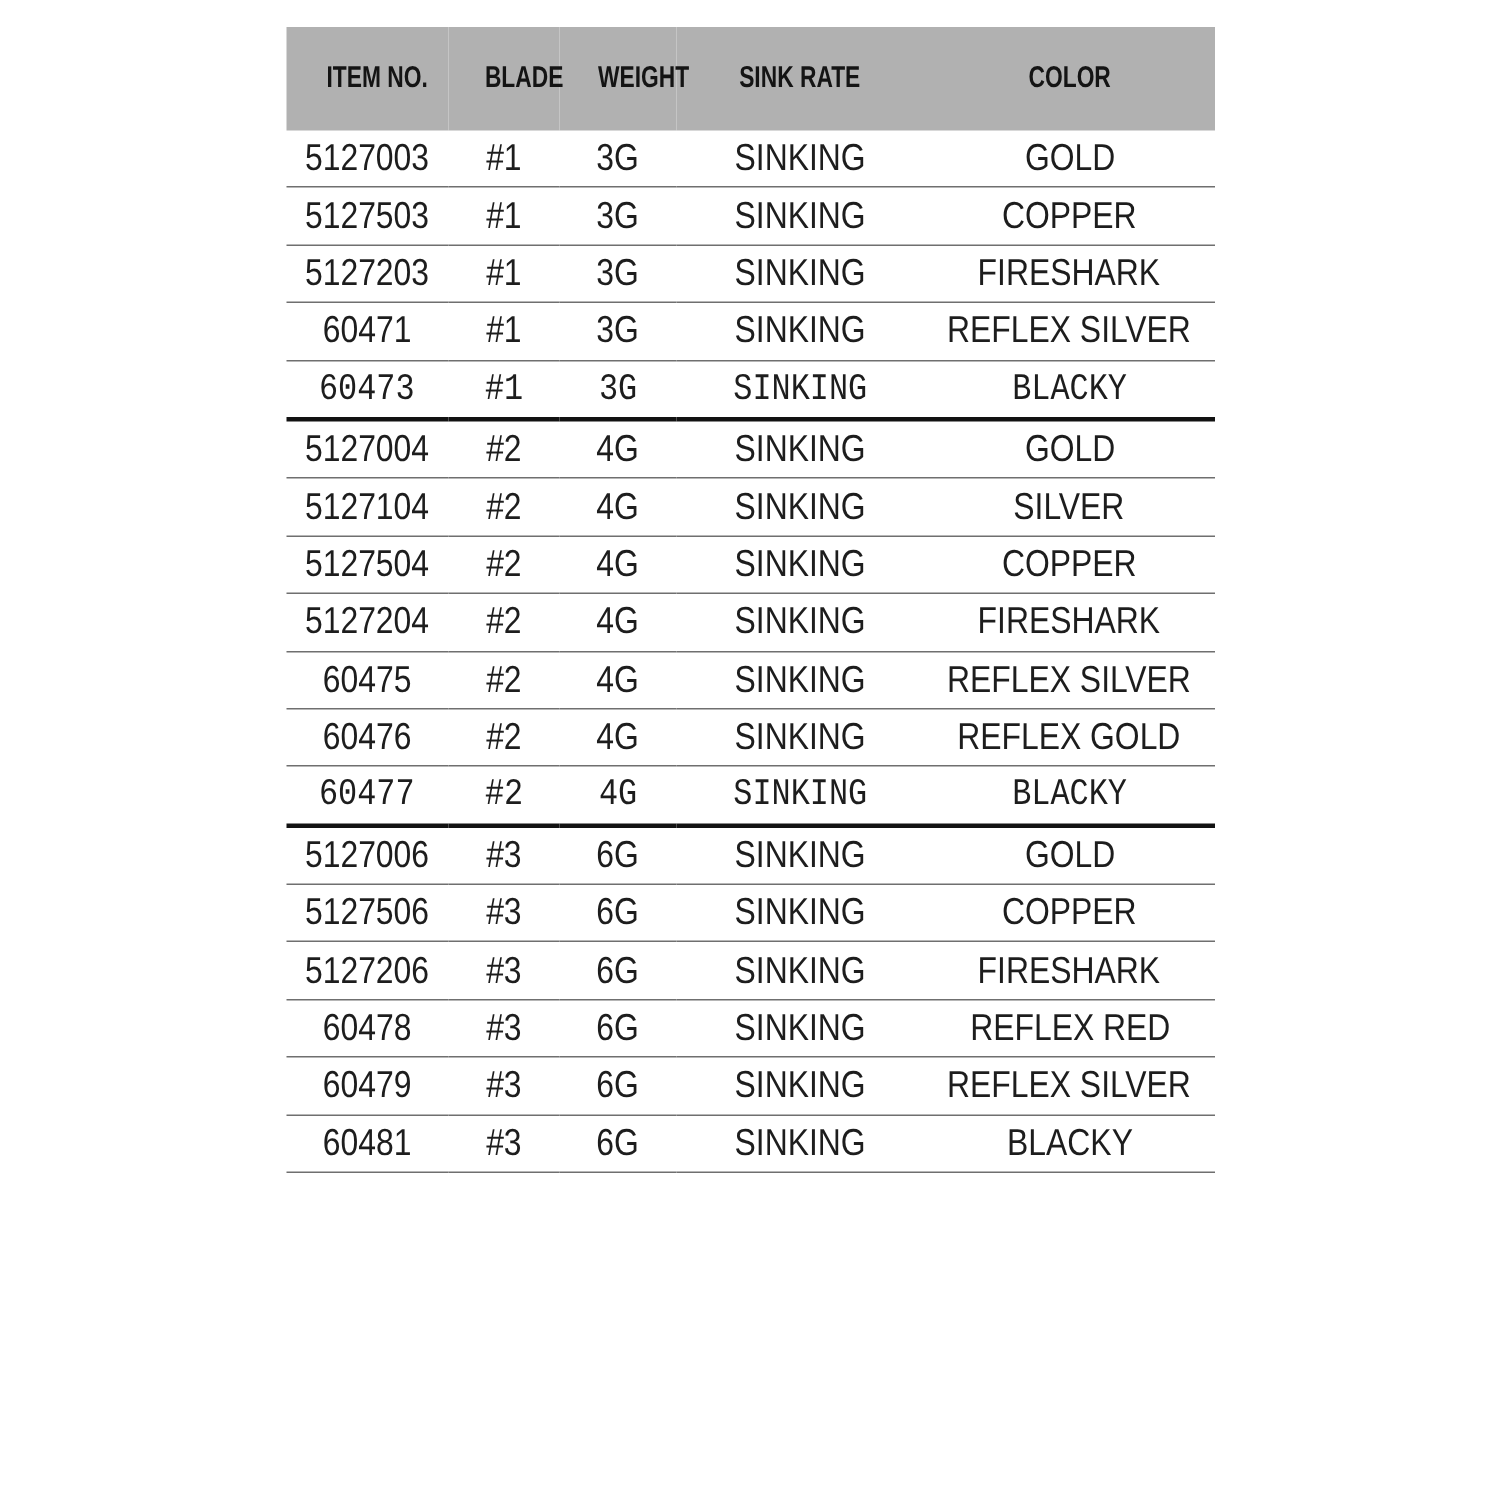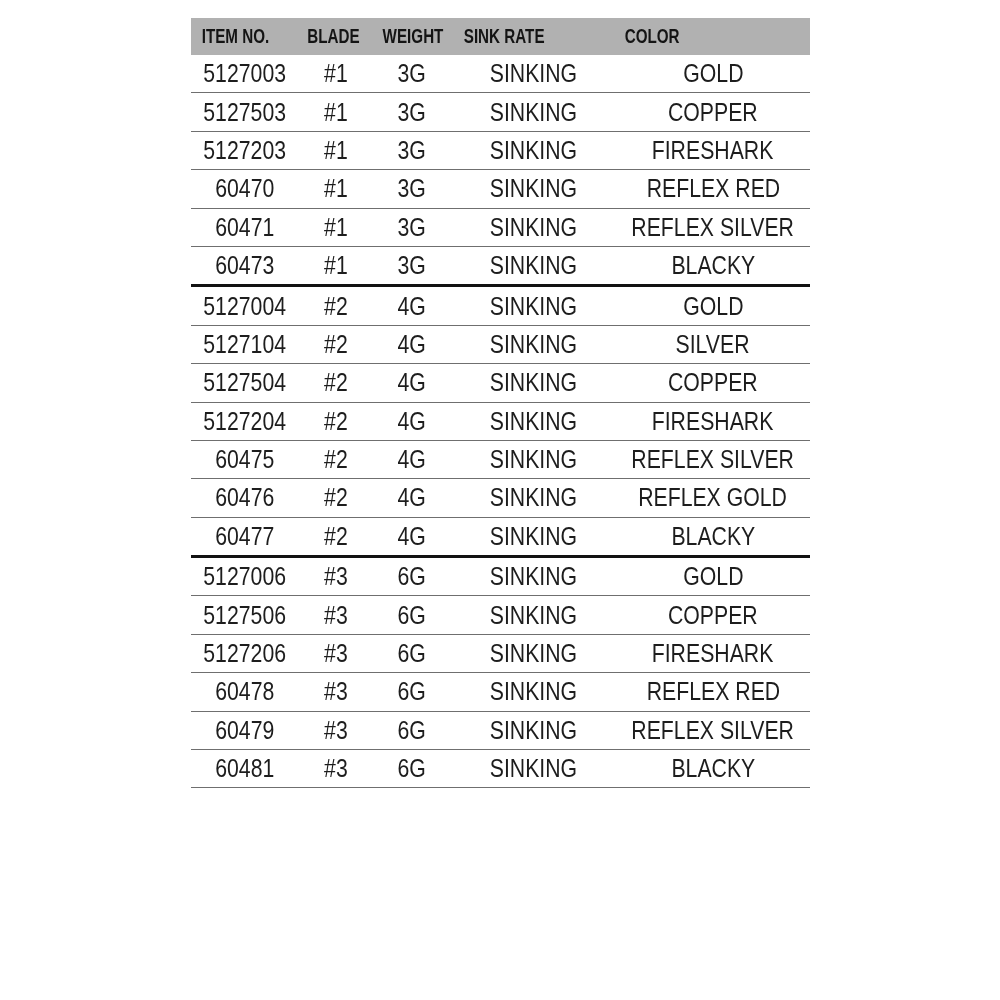--- a/index.html
+++ b/index.html
@@ -25,41 +25,42 @@
   }
   table.spec-table col.c-item   { width: 108px; }
   table.spec-table col.c-blade  { width: 74px; }
   table.spec-table col.c-weight { width: 78px; }
   table.spec-table col.c-sink   { width: 165px; }
   table.spec-table col.c-color  { width: 194px; }
 
   thead th {
     background: var(--header-bg, #b1b1b1);
     height: 37px;
-    padding: 0;
-    text-align: left;
+    padding: 16px;
+    text-align: center;
     vertical-align: middle;
     font-weight: bold;
     font-size: 20px;
     color: var(--header-text, #141414);
     white-space: nowrap;
   }
   tbody td {
     height: 37.4px;
     padding: 0;
     text-align: center;
     vertical-align: middle;
     font-size: 25px;
     color: var(--body-text, #1d1d1d);
     border-bottom: 1px solid var(--row-line, #6f6f6f);
     white-space: nowrap;
     overflow: visible;
   }
   tbody tr.group-end td {
     border-bottom: 3px solid var(--group-line, #121212);
+    font-family: Liberation Mono, monospace;
   }
   
   .cond {
     display: inline-block;
     transform: scaleX(0.85);
     transform-origin: center center;
   }
   thead .cond {
     transform: scaleX(0.76);
   }
@@ -101,27 +102,20 @@
           <td><span class="cond">COPPER</span></td>
         </tr>
         <tr>
           <td><span class="cond">5127203</span></td>
           <td><span class="cond">#1</span></td>
           <td><span class="cond">3G</span></td>
           <td><span class="cond">SINKING</span></td>
           <td><span class="cond">FIRESHARK</span></td>
         </tr>
         <tr>
-          <td><span class="cond">60470</span></td>
-          <td><span class="cond">#1</span></td>
-          <td><span class="cond">3G</span></td>
-          <td><span class="cond">SINKING</span></td>
-          <td><span class="cond">REFLEX RED</span></td>
-        </tr>
-        <tr>
           <td><span class="cond">60471</span></td>
           <td><span class="cond">#1</span></td>
           <td><span class="cond">3G</span></td>
           <td><span class="cond">SINKING</span></td>
           <td><span class="cond">REFLEX SILVER</span></td>
         </tr>
         <tr class="group-end">
           <td><span class="cond">60473</span></td>
           <td><span class="cond">#1</span></td>
           <td><span class="cond">3G</span></td>

